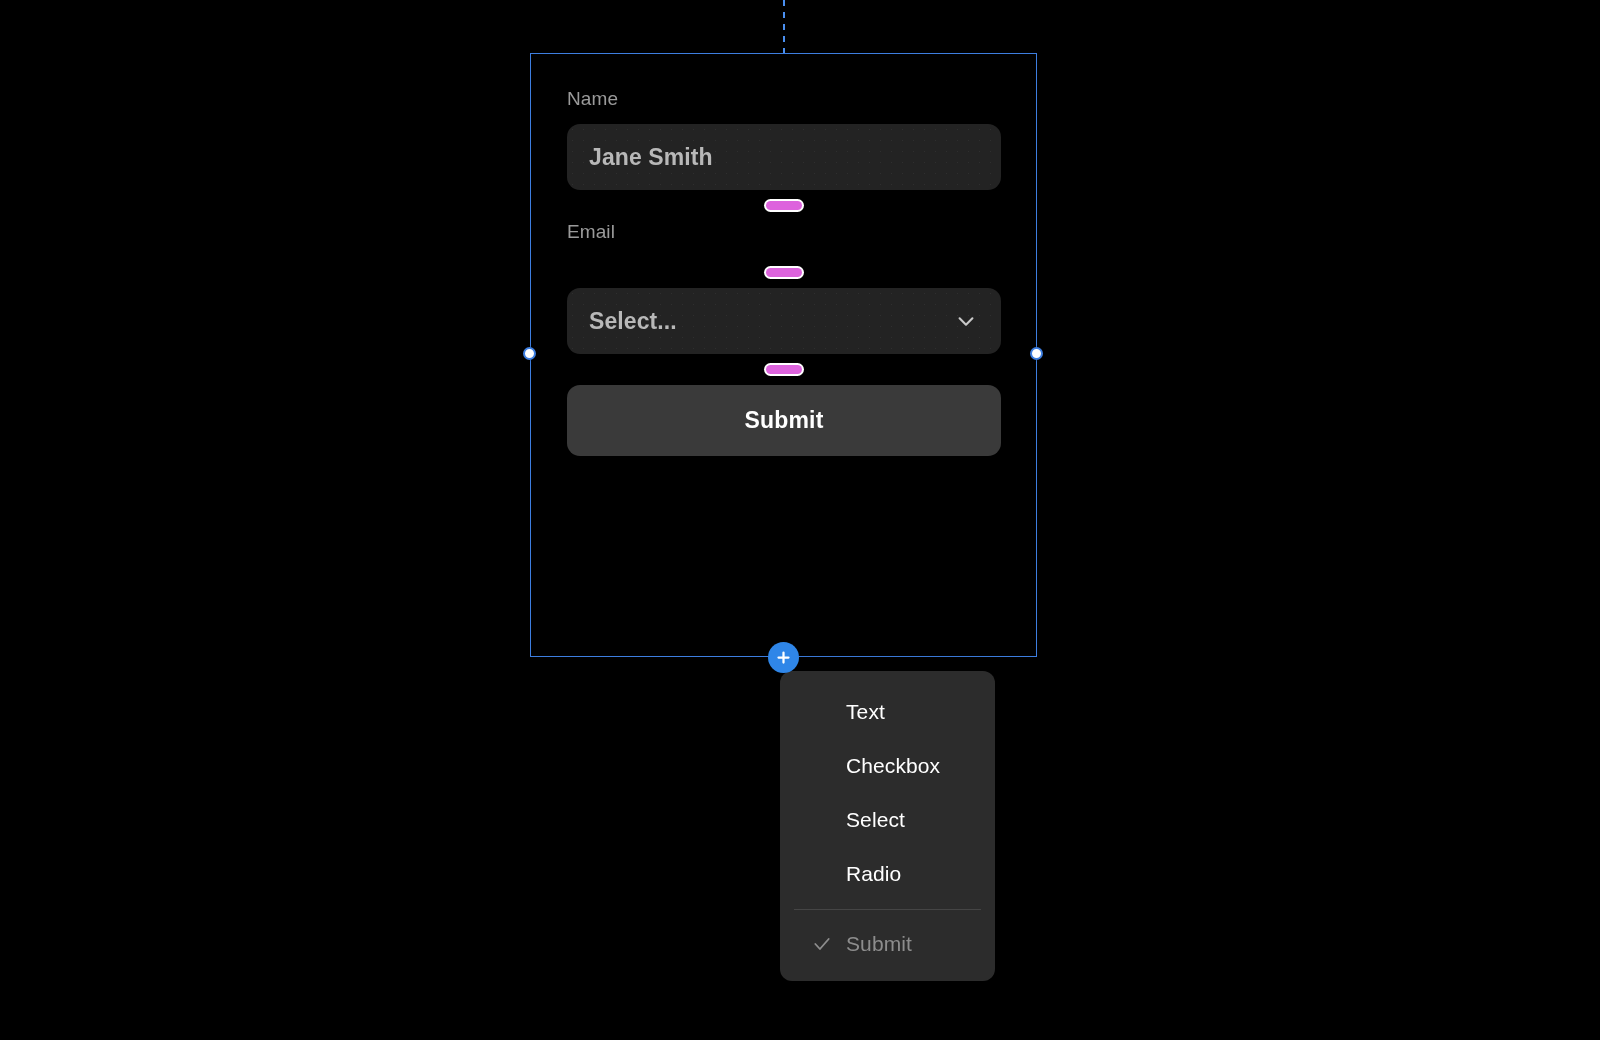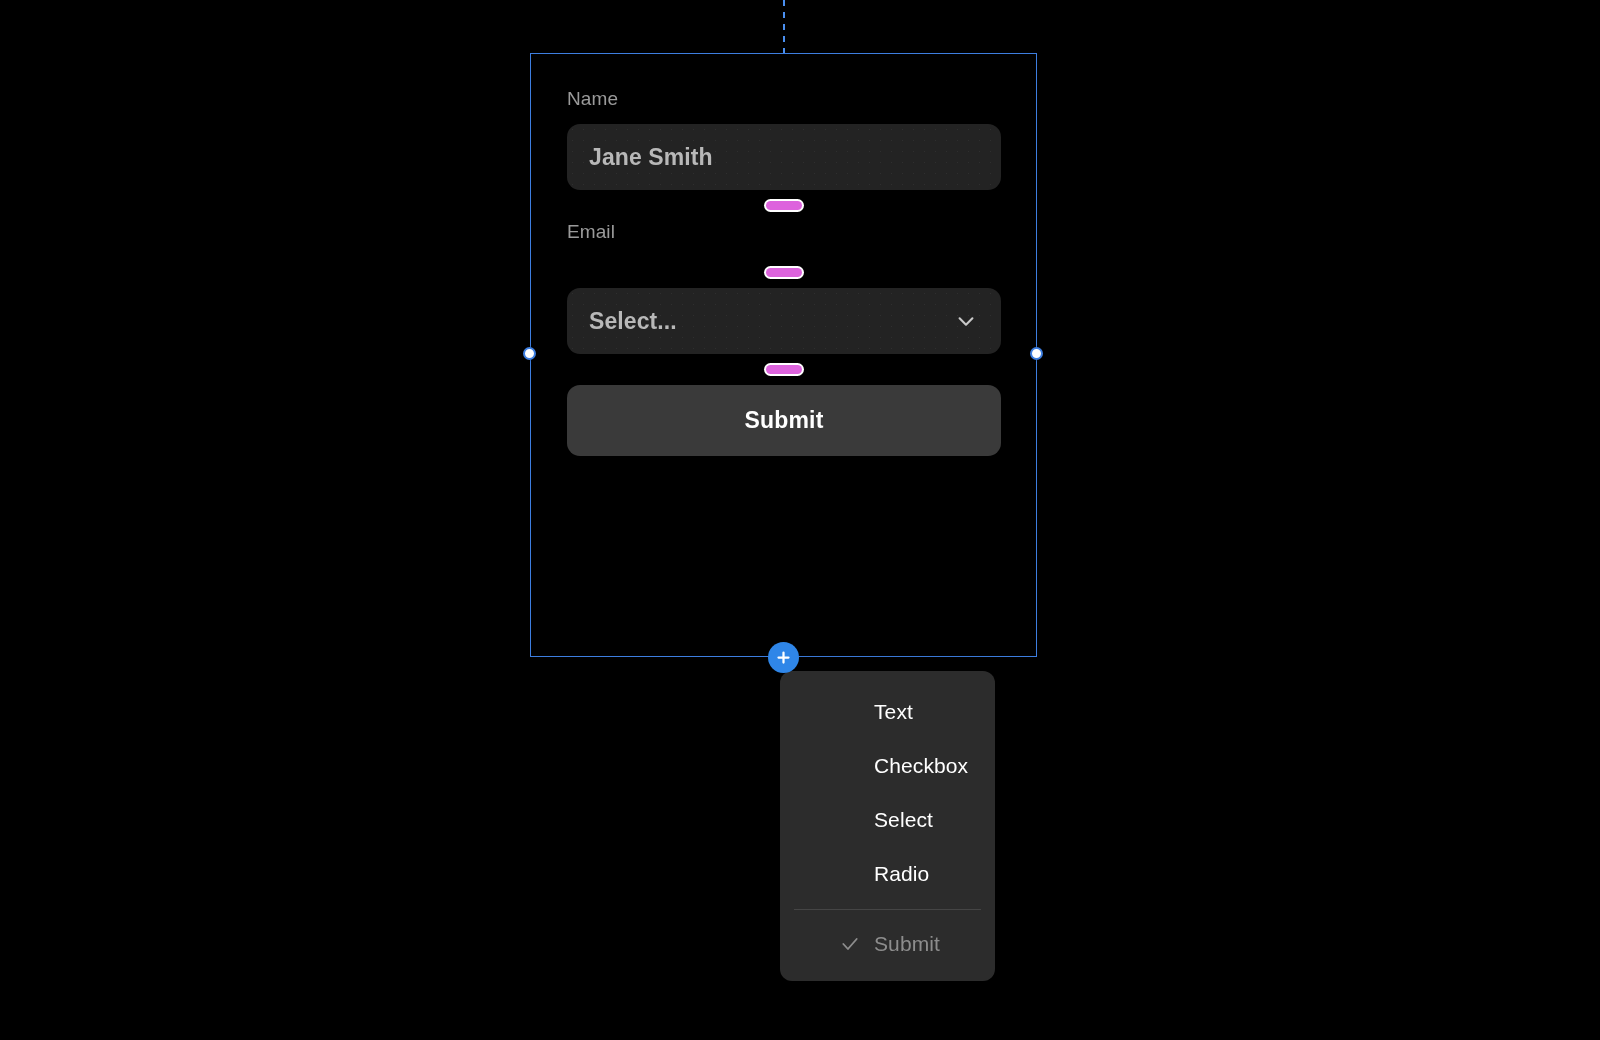--- a/index.html
+++ b/index.html
@@ -139,21 +139,20 @@
   }
   .menu-item {
     height:54px;
     display:flex;
     align-items:center;
     padding-left:66px;
     font-size:21px;
     color:#ffffff;
     cursor:pointer;
     letter-spacing:.1px;
-    margin-left:28px;
   }
   .menu-item.disabled {
     color:#8d8d8d;
     cursor:default;
     position:relative;
     padding-left:66px;
   }
   .menu-check {
     position:absolute;
     left:32px;

